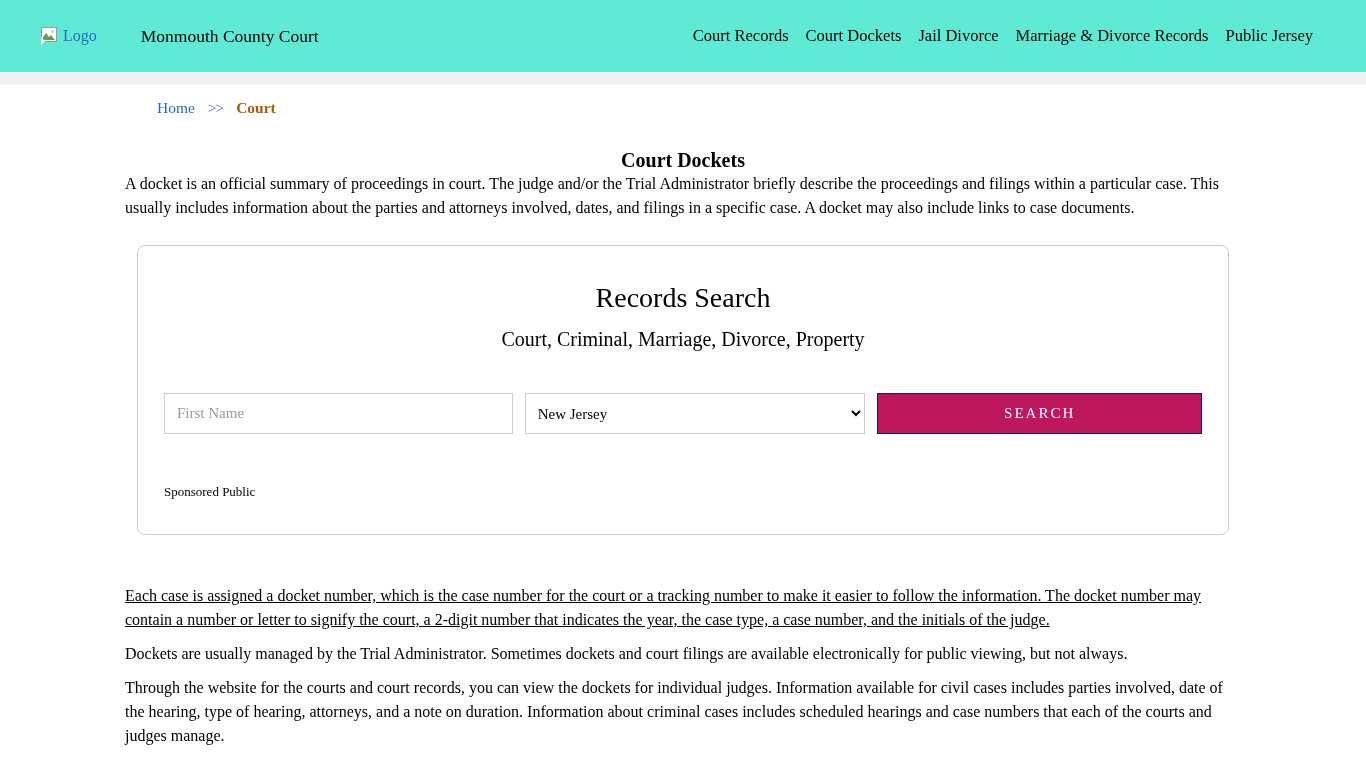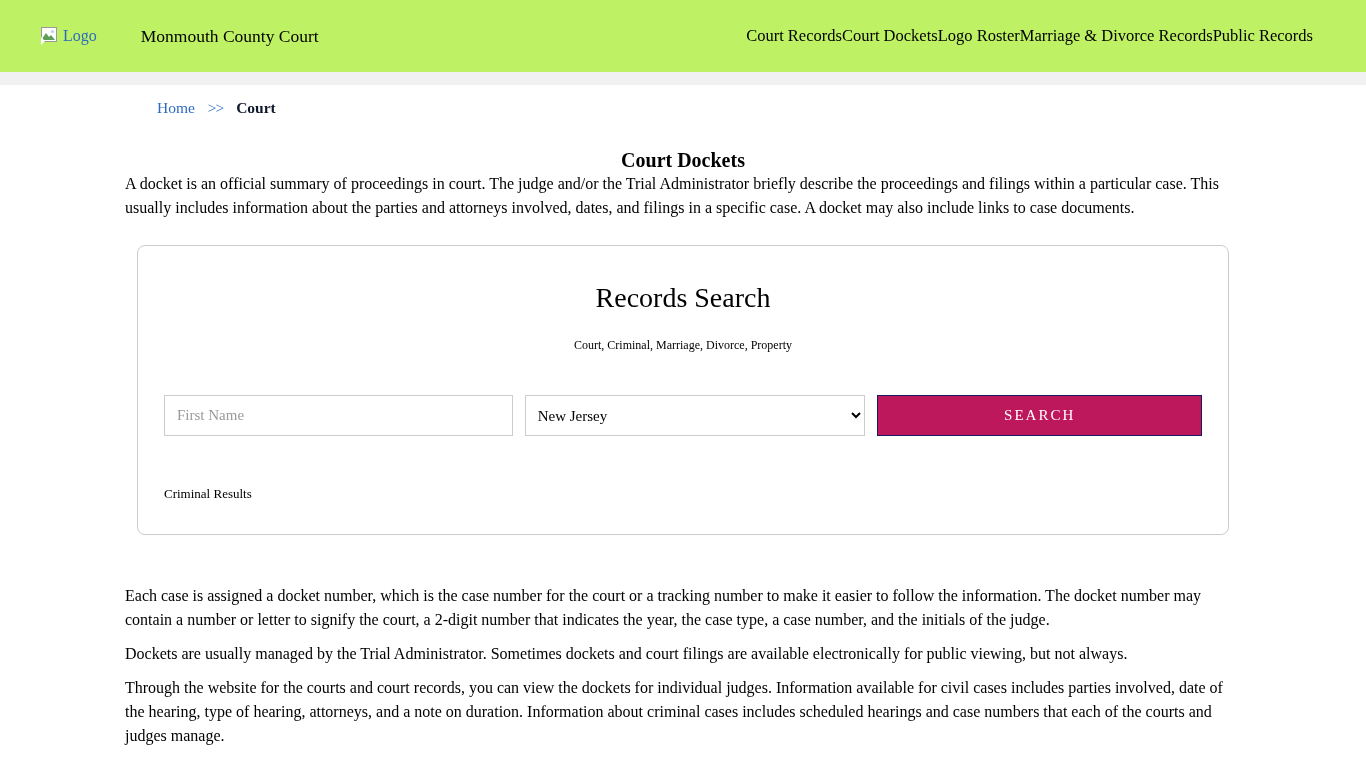--- a/index.html
+++ b/index.html
@@ -1,47 +1,47 @@
 <!DOCTYPE html>
 <html><head>
 <meta charset="utf-8">
 <title>Monmouth County Court</title>
 <style>
   * { margin:0; padding:0; box-sizing:border-box; }
   html,body { width:1366px; height:768px; overflow:hidden; background:#fff;
     font-family:"Liberation Serif","DejaVu Serif",serif; color:#000; }
 
   
-  .header { height:72px; background:#bef264; display:flex; align-items:center;
+  .header { height:72px; background:#5eead4; display:flex; align-items:center;
     padding:0 53px 0 40px; }
   .logo-link { display:flex; align-items:center; text-decoration:none; cursor:pointer; }
   .logo-broken { display:inline-flex; align-items:center; margin-right:3px; }
   .logo-alt { color:#2e6bc0; font-size:16px; }
   .site-title { font-size:17.5px; color:#000; margin-left:44px; white-space:nowrap; }
-  .nav { margin-left:auto; display:flex; align-items:flex-start; }
+  .nav { margin-left:auto; display:flex; align-items:flex-start; gap:17px; }
   .nav a { color:#000; text-decoration:none; font-size:16.5px; white-space:nowrap; cursor:pointer; }
   .header-strip { height:13px; background:#f1f1f1; width:100%; }
 
   
   .breadcrumb { margin:14px 0 0 157px; font-size:15.5px; }
   .breadcrumb a { color:#2e6bc0; text-decoration:none; cursor:pointer; }
   .breadcrumb .sep { color:#2e6bc0; margin:0 9px; letter-spacing:-1px; }
-  .breadcrumb .current { color:#0f172a; font-weight:bold; }
+  .breadcrumb .current { color:#a16207; font-weight:bold; }
 
   
   .container { width:1116px; margin:0 auto; }
   .page-title { text-align:center; font-size:20px; font-weight:bold; margin-top:32px; }
   .para { font-size:16px; line-height:1.5; }
   .para.tight { margin-top:10px; }
 
   
   .card { width:1092px; margin:25px auto 0 auto; border:1px solid #ccc; border-radius:8px;
     background:#fff; padding:36px 26px 46px 26px; height:290px; }
   .card-title { text-align:center; font-size:28px; font-weight:normal; }
-  .card-subtitle { text-align:center; font-size:12px; margin-top:24px; }
+  .card-subtitle { text-align:center; font-size:20px; margin-top:14px; }
   .form-row { display:flex; gap:12px; margin-top:42px;border-radius:12px; }
   .form-row > * { flex:1 1 0; height:41px; }
   .text-input { border:1px solid #ccc; background:#fff; font-family:inherit;
     font-size:15px; color:#000; padding:0 12px; outline:none; }
   .text-input::placeholder { color:#9a9a9a; opacity:1; }
   .state-select { border:1px solid #ccc; background:#fff; font-family:inherit;
     font-size:15px; color:#000; padding:11px 8px; }
   .search-btn { background:#be185d; border:1px solid #1a1960; color:#fff;
     font-family:inherit; font-size:15px; letter-spacing:2px; cursor:pointer; }
   .sponsored { font-size:13px; margin-top:50px; }
@@ -58,23 +58,23 @@
         <circle cx="12.5" cy="4.5" r="1.6" fill="#b9cfe8"></circle>
         <path d="M1 10 L5 14 L1 18 Z" fill="#fff"></path>
       </svg>
     </span>
     <span class="logo-alt">Logo</span>
   </a>
   <div class="site-title">Monmouth County Court</div>
   <div class="nav">
     <a>Court Records</a>
     <a>Court Dockets</a>
-    <a>Logo Roster</a>
+    <a>Jail Divorce</a>
     <a>Marriage &amp; Divorce Records</a>
-    <a>Public Records</a>
+    <a>Public Jersey</a>
   </div>
 </div>
 <div class="header-strip"></div>
 
 <div class="breadcrumb">
   <a>Home</a>
   <span class="sep">&gt;&gt;</span>
   <span class="current">Court</span>
 </div>
 
@@ -86,19 +86,19 @@
   <div class="card">
     <div class="card-title">Records Search</div>
     <div class="card-subtitle">Court, Criminal, Marriage, Divorce, Property</div>
     <div class="form-row">
       <input class="text-input" type="text" placeholder="First Name" style="">
       <select class="state-select">
         <option>New Jersey</option>
       </select>
       <button class="search-btn">SEARCH</button>
     </div>
-    <div class="sponsored">Criminal Results</div>
+    <div class="sponsored">Sponsored Public</div>
   </div>
 
-  <p class="para" style="margin-top:49px;">Each case is assigned a docket number, which is the case number for the court or a tracking number to make it easier to follow the information. The docket number may contain a number or letter to signify the court, a 2-digit number that indicates the year, the case type, a case number, and the initials of the judge.</p>
+  <p class="para" style="margin-top:49px;text-decoration:underline;">Each case is assigned a docket number, which is the case number for the court or a tracking number to make it easier to follow the information. The docket number may contain a number or letter to signify the court, a 2-digit number that indicates the year, the case type, a case number, and the initials of the judge.</p>
   <p class="para tight">Dockets are usually managed by the Trial Administrator. Sometimes dockets and court filings are available electronically for public viewing, but not always.</p>
   <p class="para tight">Through the website for the courts and court records, you can view the dockets for individual judges. Information available for civil cases includes parties involved, date of the hearing, type of hearing, attorneys, and a note on duration. Information about criminal cases includes scheduled hearings and case numbers that each of the courts and judges manage.</p>
 </div>
 
 </body></html>

